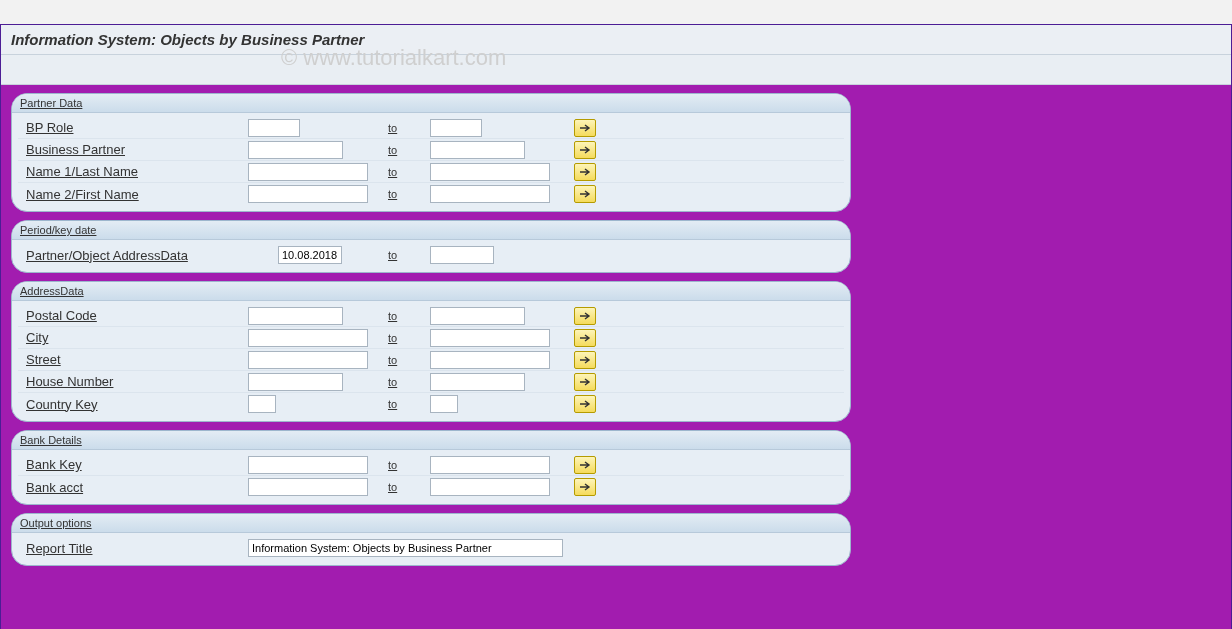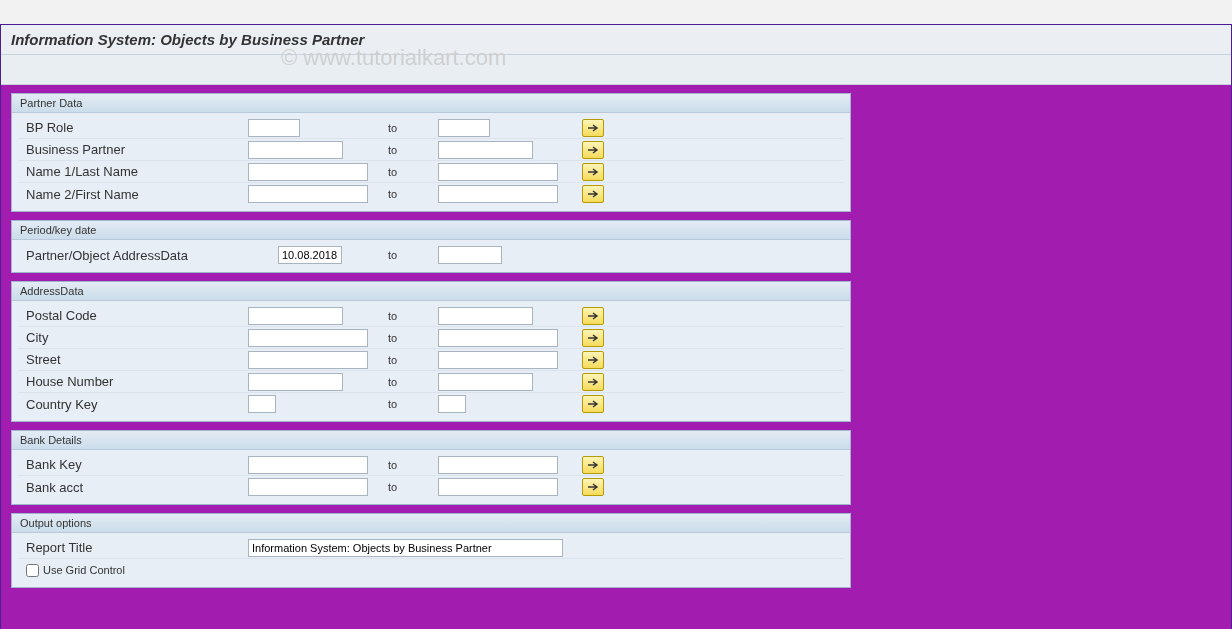--- a/index.html
+++ b/index.html
@@ -44,24 +44,25 @@
     font-weight: normal;
     pointer-events: none;
     z-index: 10;
   }
   .content {
     padding: 8px 10px;
     width: 860px;
   }
   .group-box {
     border: 1px solid #9db6cd;
-    border-radius: 0;
+    border-radius: 16px;
     margin-bottom: 8px;
     background: #e7eef5;
     overflow: hidden;
+    text-decoration: underline;
   }
   .group-title {
     background: linear-gradient(#e3ecf4, #cbdceb);
     padding: 3px 8px;
     font-size: 11px;
     color: #333;
     border-bottom: 1px solid #b7c9da;
   }
   .group-body {
     padding: 4px 6px 6px 6px;
@@ -78,21 +79,21 @@
   .label-col {
     width: 230px;
     padding-left: 8px;
     font-size: 13px;
     color: #333;
   }
   .from-col {
     width: 140px;
   }
   .to-label-col {
-    width: 50px;
+    width: 42px;
     text-align: left;
     padding-left: 0px;
     font-size: 11px;
     color: #333;
   }
   .to-col {
     width: 140px;
   }
   .btn-col {
     width: 30px;
@@ -342,22 +343,18 @@
     <div class="group-box">
       <div class="group-title">Output options</div>
       <div class="group-body">
 
         <div class="form-row">
           <div class="label-col">Report Title</div>
           <div><input type="text" class="in-xl" value="Information System: Objects by Business Partner" style=""></div>
         </div>
 
 
-        <div class="checkbox-row form-row no-underline">
-          <input type="checkbox" style="">
-          <span>Use Grid Control</span>
-        </div>
 
       </div>
     </div>
 
   </div>
 </div>
 
 </body></html>

